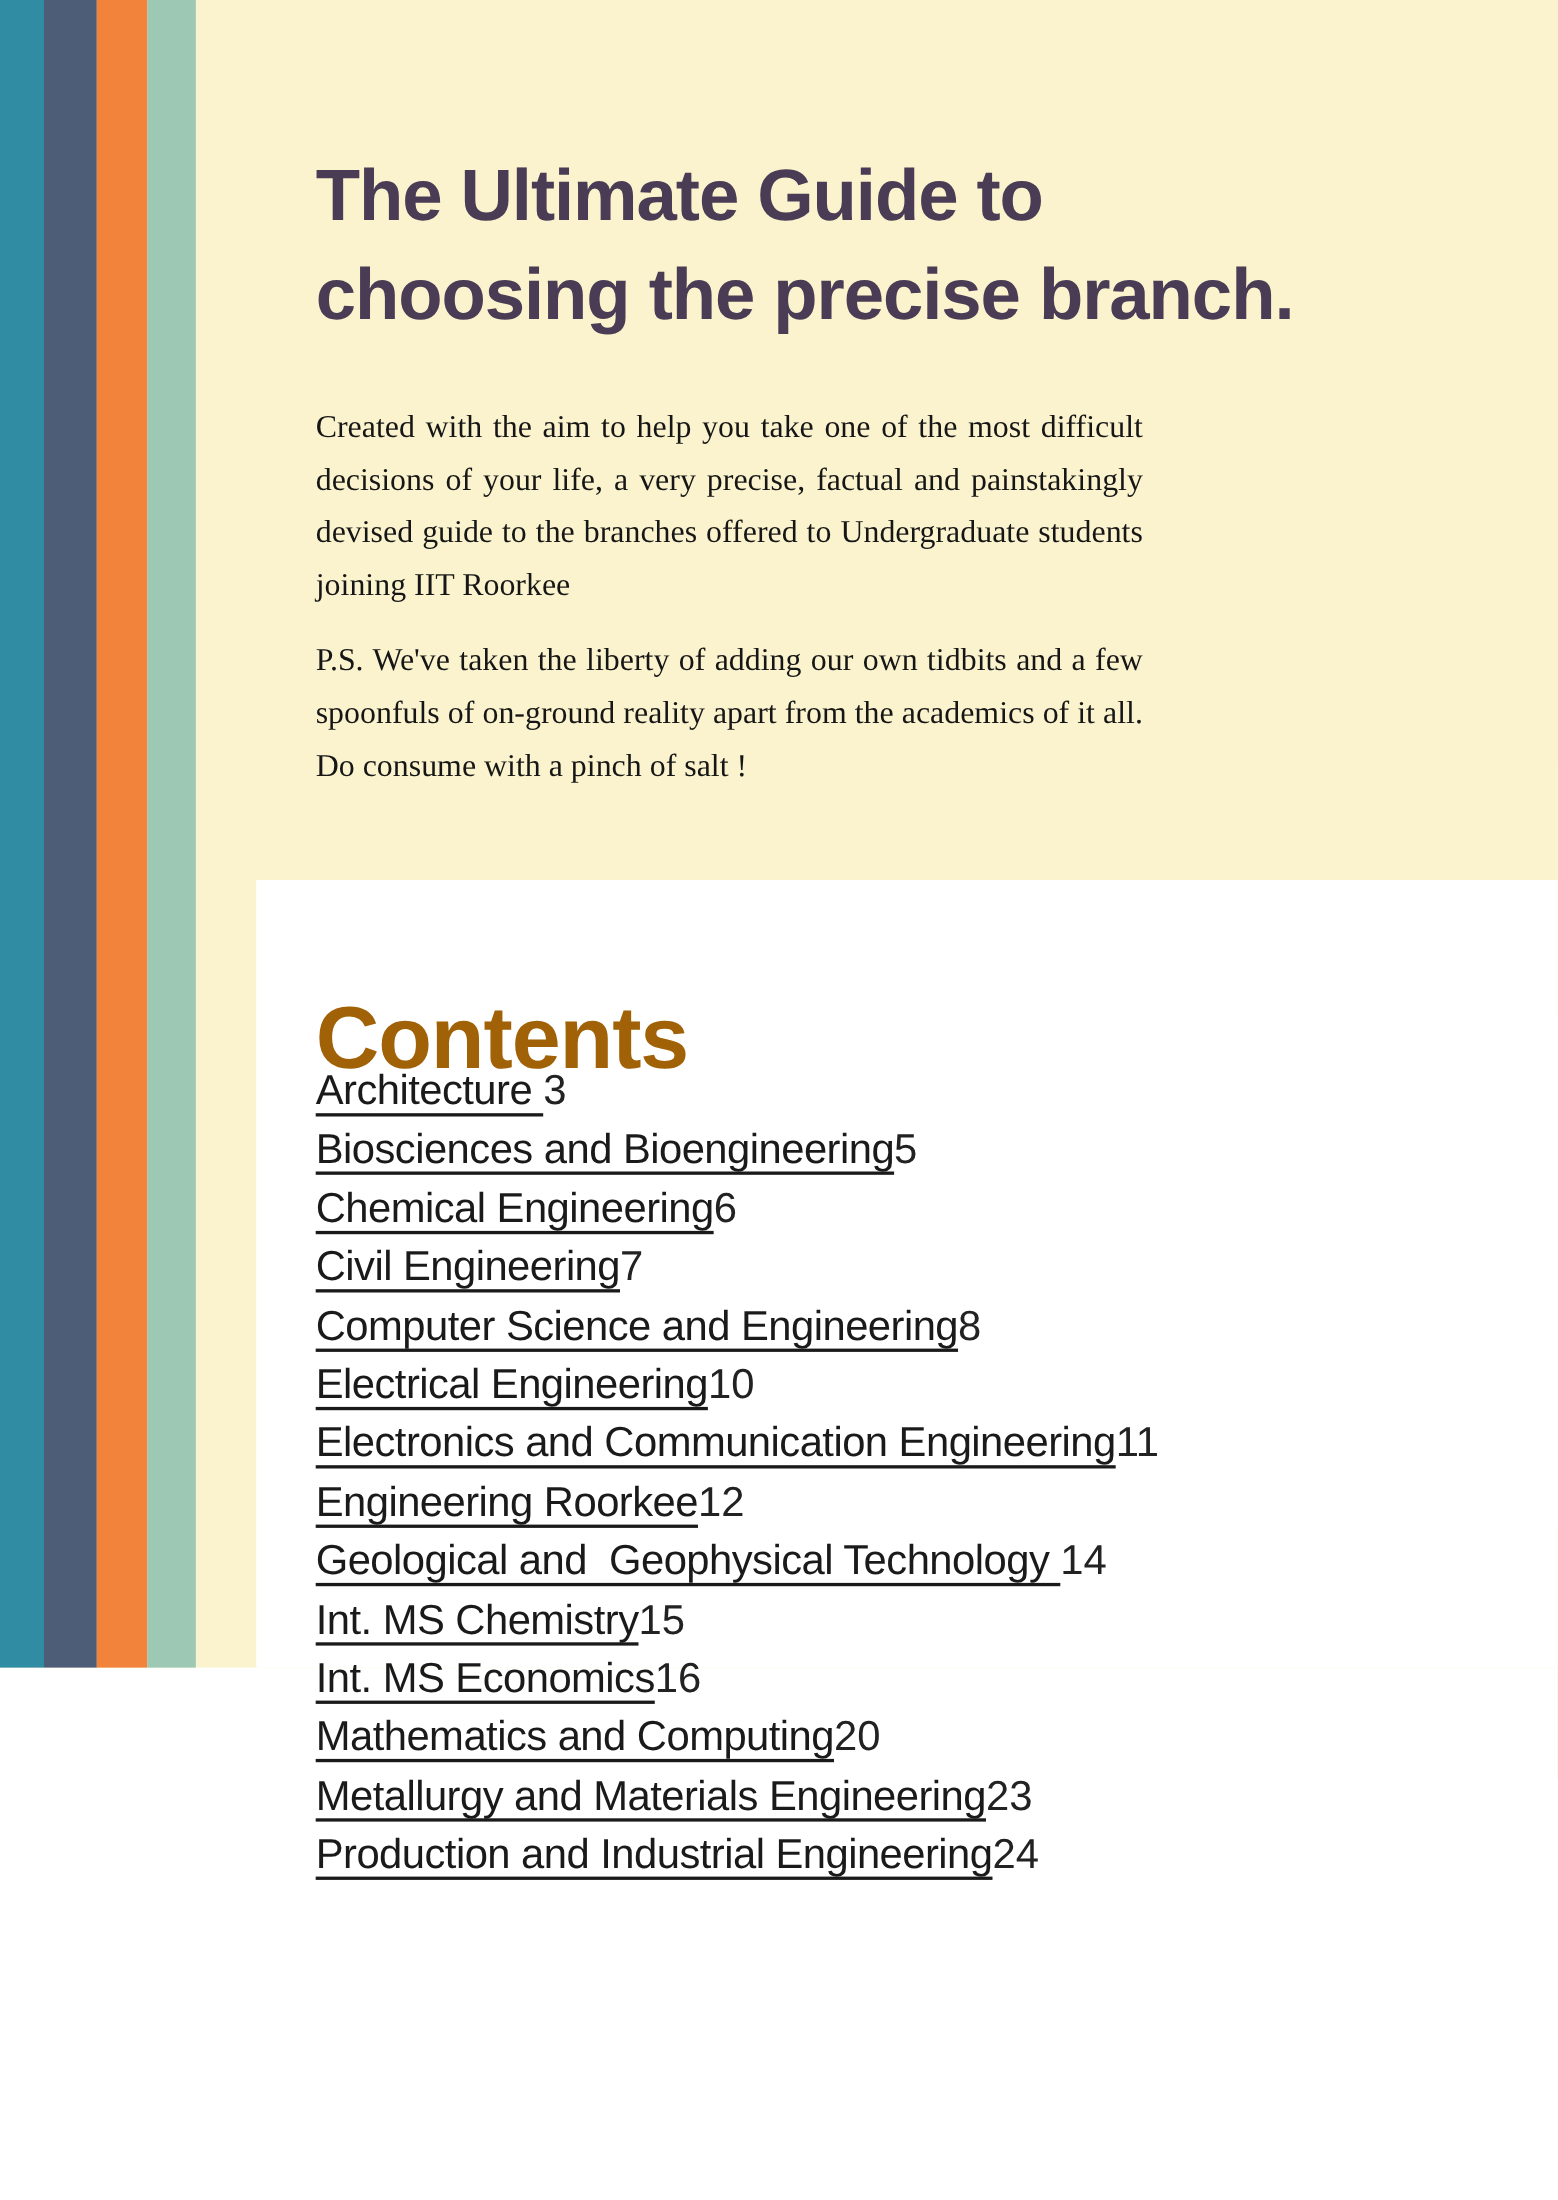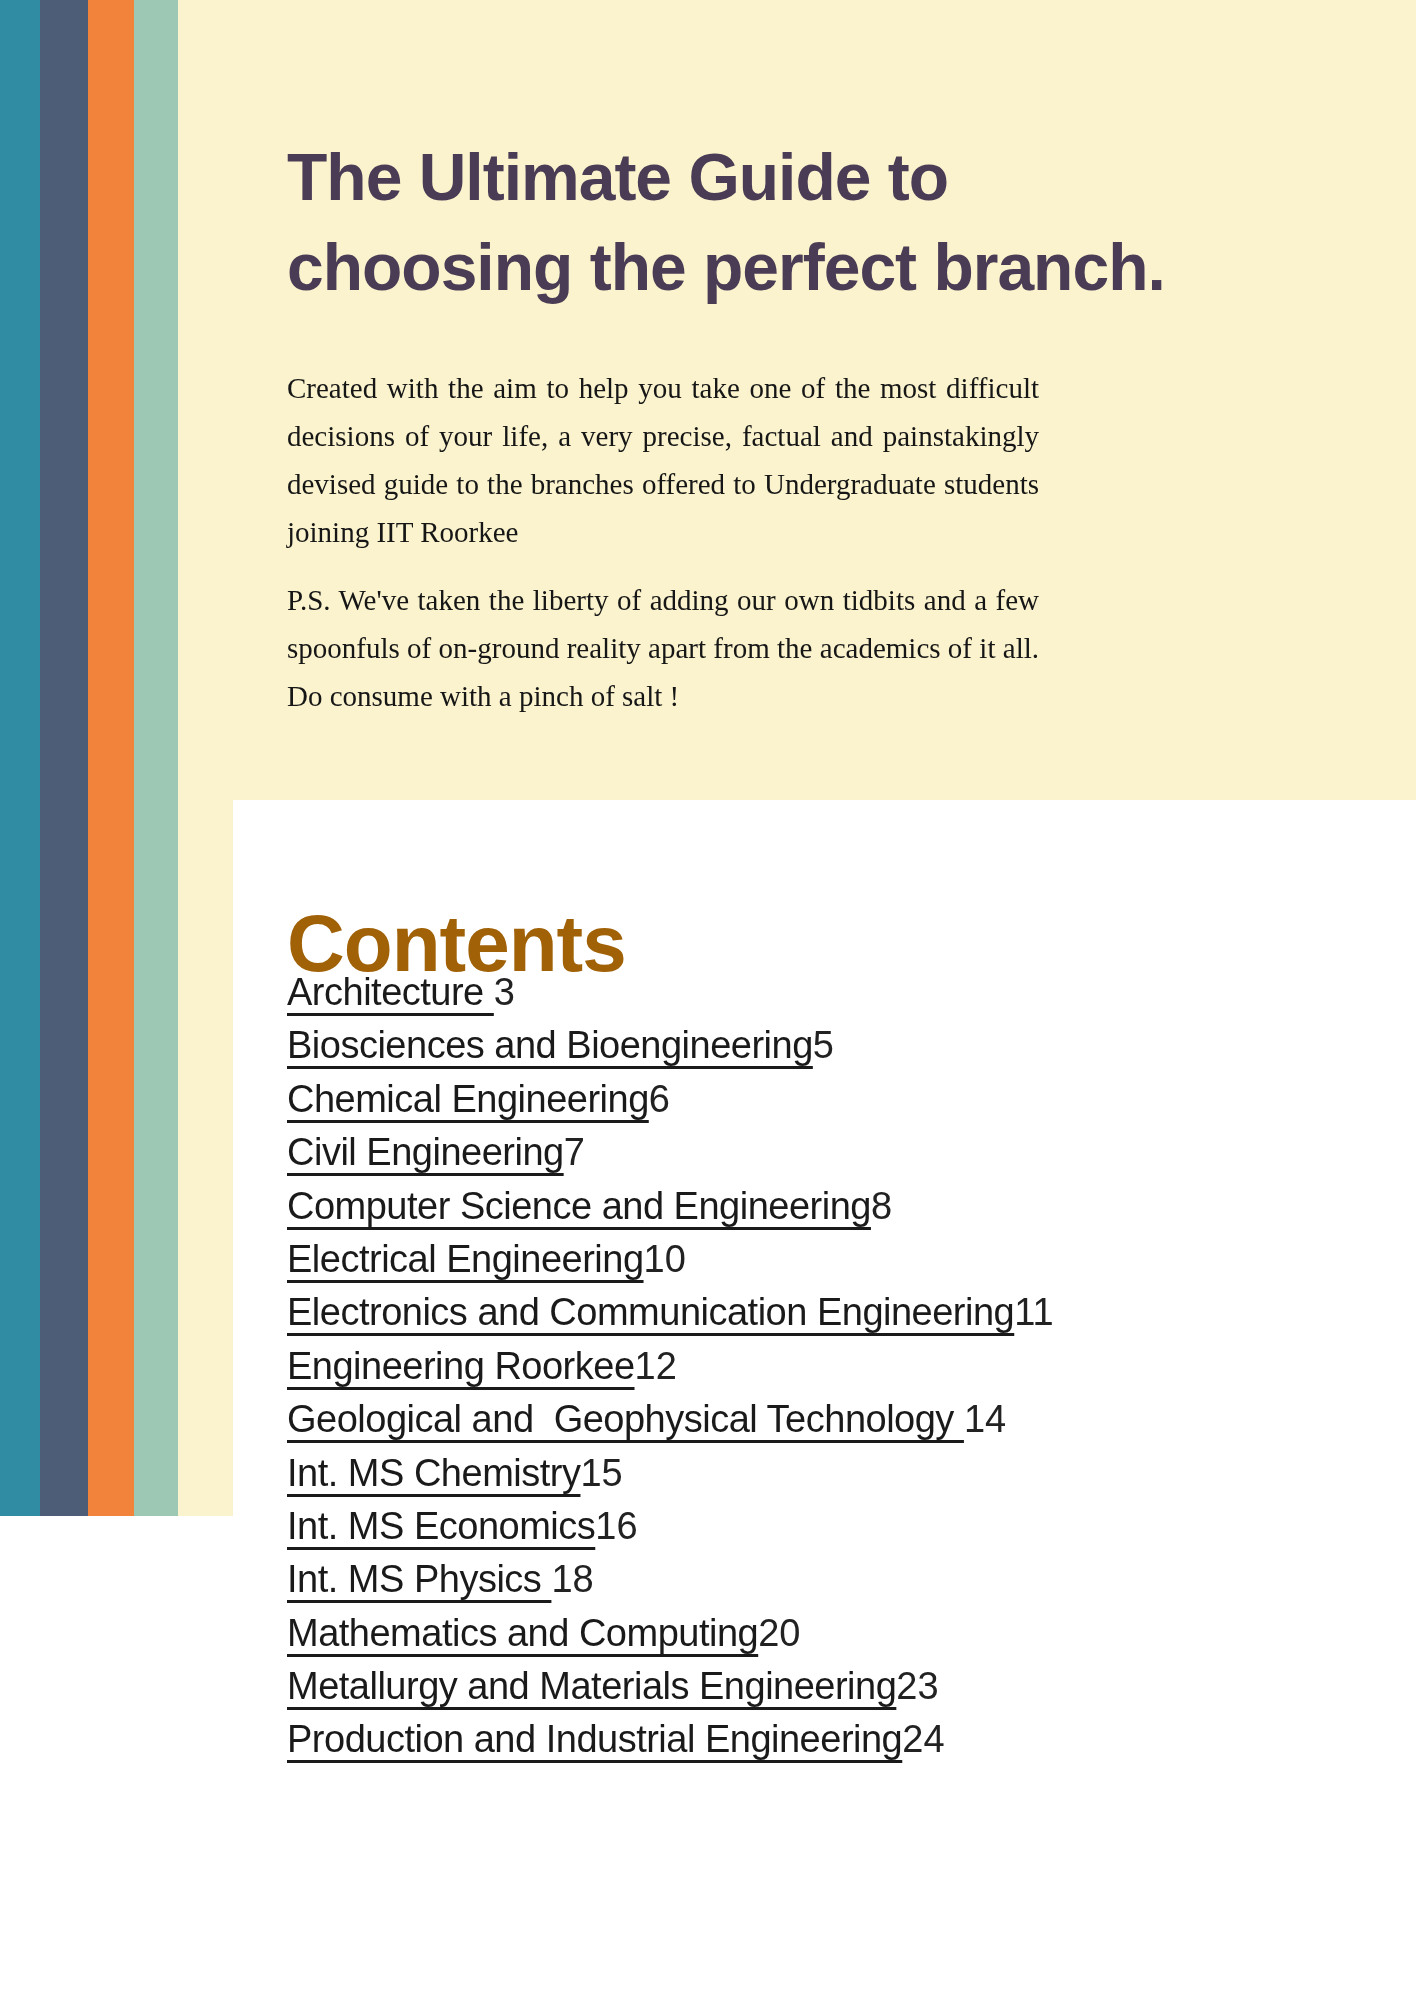--- a/index.html
+++ b/index.html
@@ -99,21 +99,21 @@
 
   <div class="stripe teal"></div>
   <div class="stripe slate"></div>
   <div class="stripe orange"></div>
   <div class="stripe sage"></div>
 
   <div class="white-panel"></div>
 
   <h1 class="cover-title">
     <span class="line">The Ultimate Guide to</span>
-    <span class="line">choosing the perfect branch.</span>
+    <span class="line">choosing the precise branch.</span>
   </h1>
 
   <div class="intro">
     <p>Created with the aim to help you take one of the most difficult decisions of your life, a very precise, factual and painstakingly devised guide to the branches offered to Undergraduate students joining IIT Roorkee</p>
     <p>P.S. We've taken the liberty of adding our own tidbits and a few spoonfuls of on-ground reality apart from the academics of it all. Do consume with a pinch of salt !</p>
   </div>
 
   <h2 class="contents-heading">Contents</h2>
 
   <div class="toc">
@@ -156,24 +156,20 @@
     </div>
       <div class="toc-row">
       <a class="toc-label">Int. MS Chemistry</a>
       <span class="toc-page">15</span>
     </div>
       <div class="toc-row">
       <a class="toc-label">Int. MS Economics</a>
       <span class="toc-page">16</span>
     </div>
       <div class="toc-row">
-      <a class="toc-label">Int. MS Physics </a>
-      <span class="toc-page">18</span>
-    </div>
-      <div class="toc-row">
       <a class="toc-label">Mathematics and Computing</a>
       <span class="toc-page">20</span>
     </div>
       <div class="toc-row">
       <a class="toc-label">Metallurgy and Materials Engineering</a>
       <span class="toc-page">23</span>
     </div>
       <div class="toc-row">
       <a class="toc-label">Production and Industrial Engineering</a>
       <span class="toc-page">24</span>

